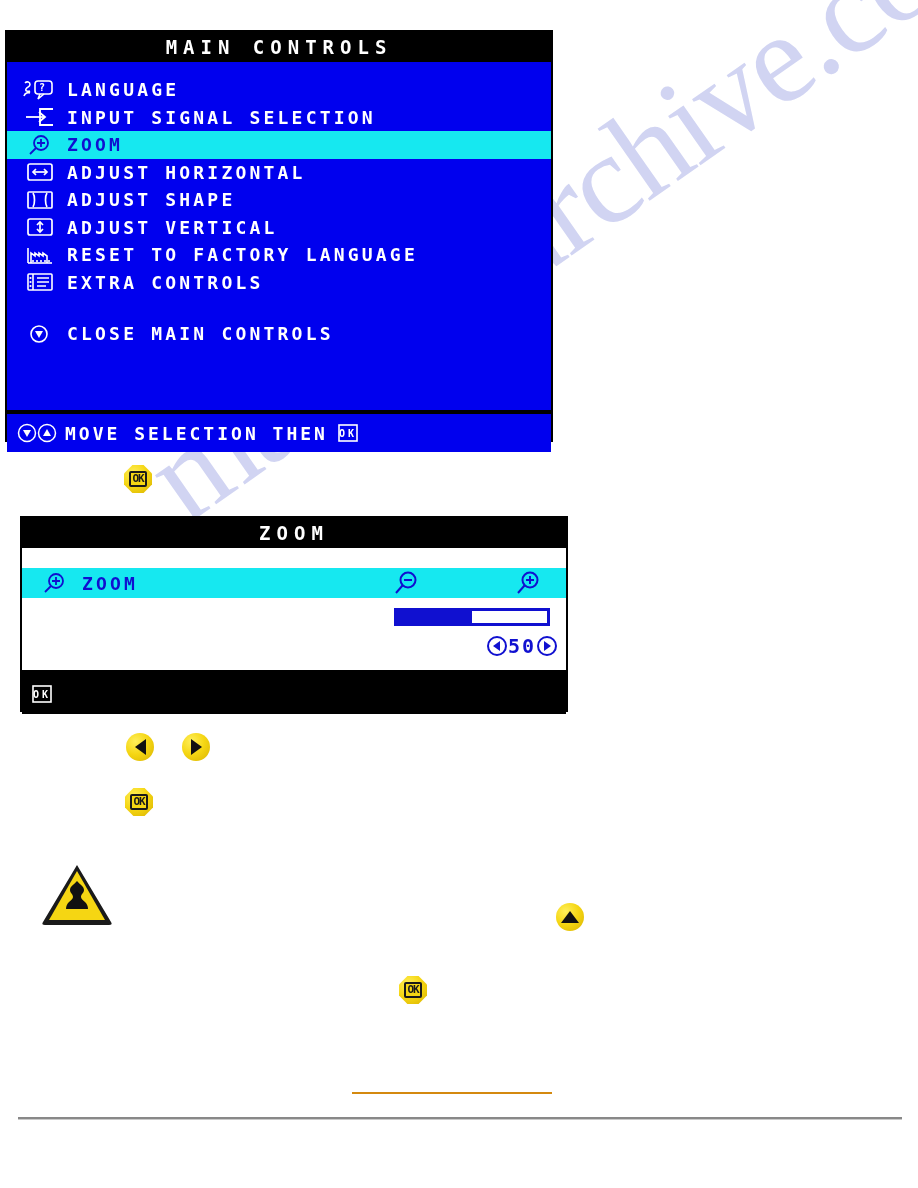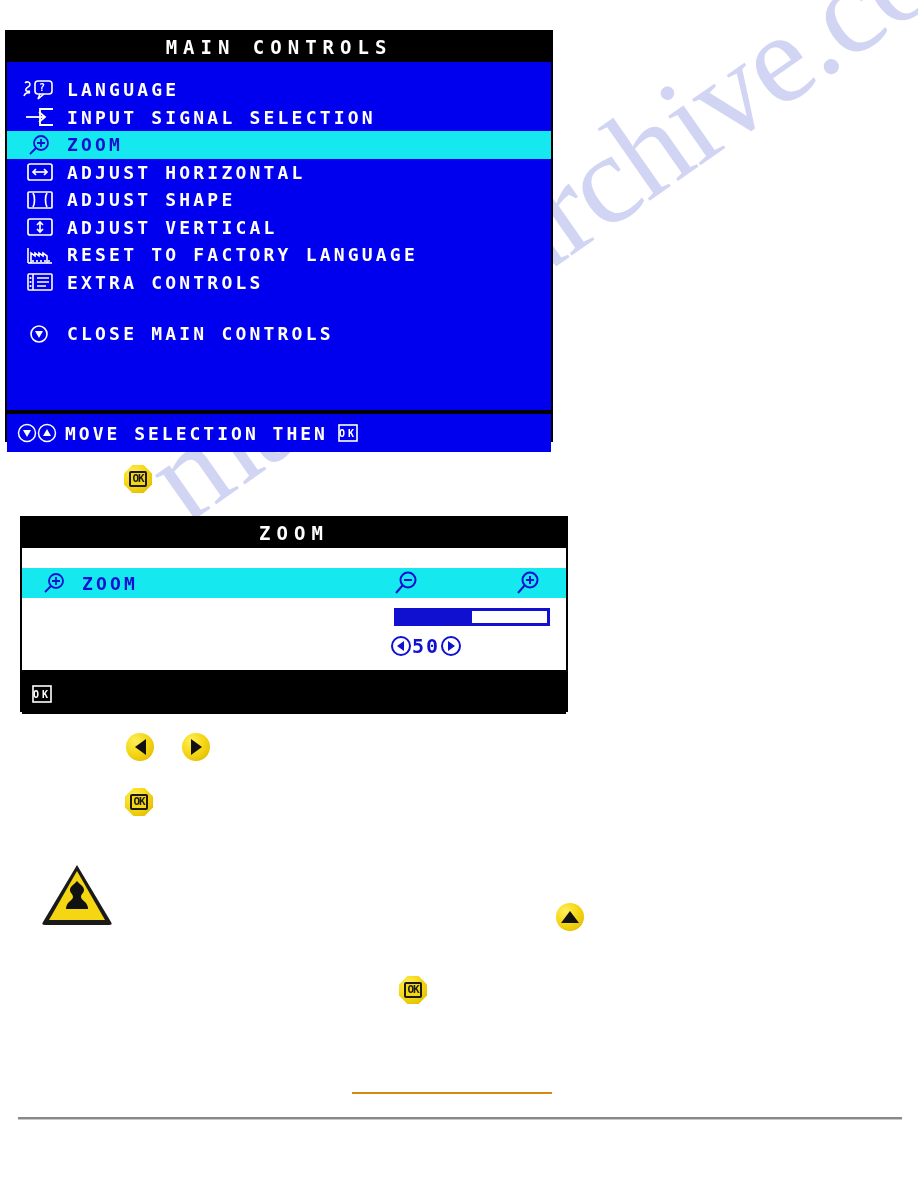--- a/index.html
+++ b/index.html
@@ -156,21 +156,21 @@
     height: 100%;
     background: #1010d0;
   }
   .value-row {
     position: absolute;
     left: 368px;
     top: 86px;
     width: 168px;
     display: flex;
     align-items: center;
-    justify-content: flex-start;
+    justify-content: flex-end;
   }
   .value-num {
     color: #1010d0;
     font-size: 20px;
     font-weight: bold;
     letter-spacing: 2px;
     font-family: "DejaVu Sans Mono", monospace;
   }
 
   

